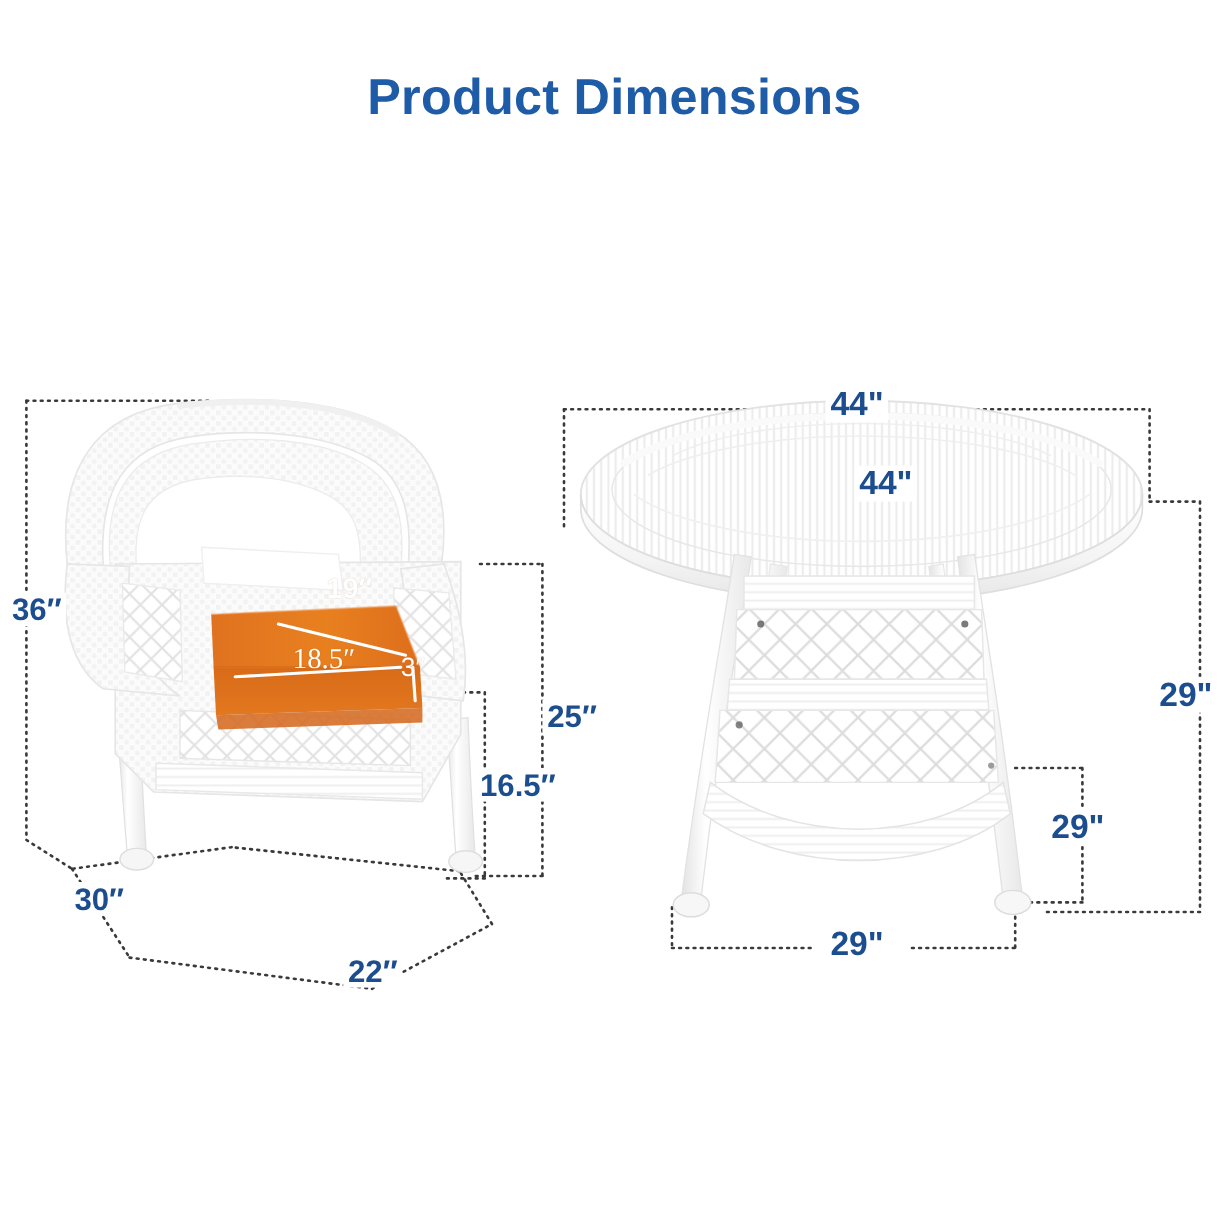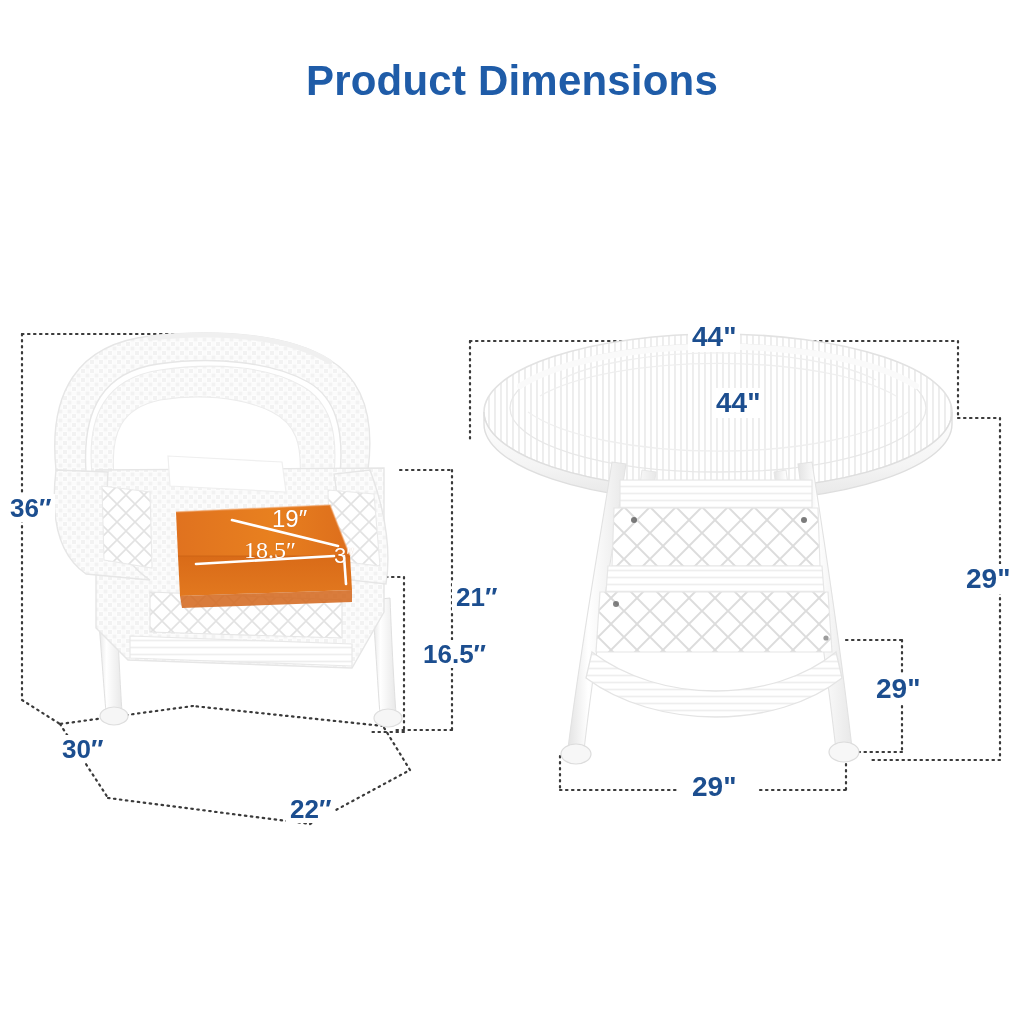--- a/index.html
+++ b/index.html
@@ -295,26 +295,26 @@
 
         <circle cx="634" cy="520" r="3" fill="#5a5a5a" opacity="0.8"></circle>
         <circle cx="804" cy="520" r="3" fill="#5a5a5a" opacity="0.8"></circle>
         <circle cx="616" cy="604" r="3" fill="#5a5a5a" opacity="0.75"></circle>
         <circle cx="826" cy="638" r="2.6" fill="#5a5a5a" opacity="0.6"></circle>
       </g>
     </svg>
   </div>
 
   <div class="dim-label" style="left:6px;  top:494px;">36″</div>
-  <div class="dim-label" style="left:452px; top:583px;">21″</div>
-  <div class="dim-label" style="left:419px; top:640px;">16.5″</div>
+  <div class="dim-label" style="left:452px; top:583px;">25″</div>
+  <div class="dim-label" style="left:396px; top:640px;">16.5″</div>
   <div class="dim-label" style="left:58px;  top:735px;">30″</div>
   <div class="dim-label" style="left:286px; top:795px;text-align:right;">22″</div>
 
-  <div class="cushion-label" style="left:272px; top:507px;">19″</div>
+  <div class="cushion-label" style="left:272px; top:479px;font-weight:bold;">19″</div>
   <div class="cushion-label" style="left:244px; top:538px;font-family:Liberation Serif, serif;">18.5″</div>
   <div class="cushion-label small" style="left:334px; top:545px;">3″</div>
 
   <div class="dim-label big" style="left:688px; top:322px;">44"</div>
   <div class="dim-label big" style="left:712px; top:388px;">44"</div>
   <div class="dim-label big" style="left:962px; top:564px;">29"</div>
   <div class="dim-label big" style="left:872px; top:674px;">29"</div>
   <div class="dim-label big" style="left:688px; top:772px;">29"</div>
 
 </div>

